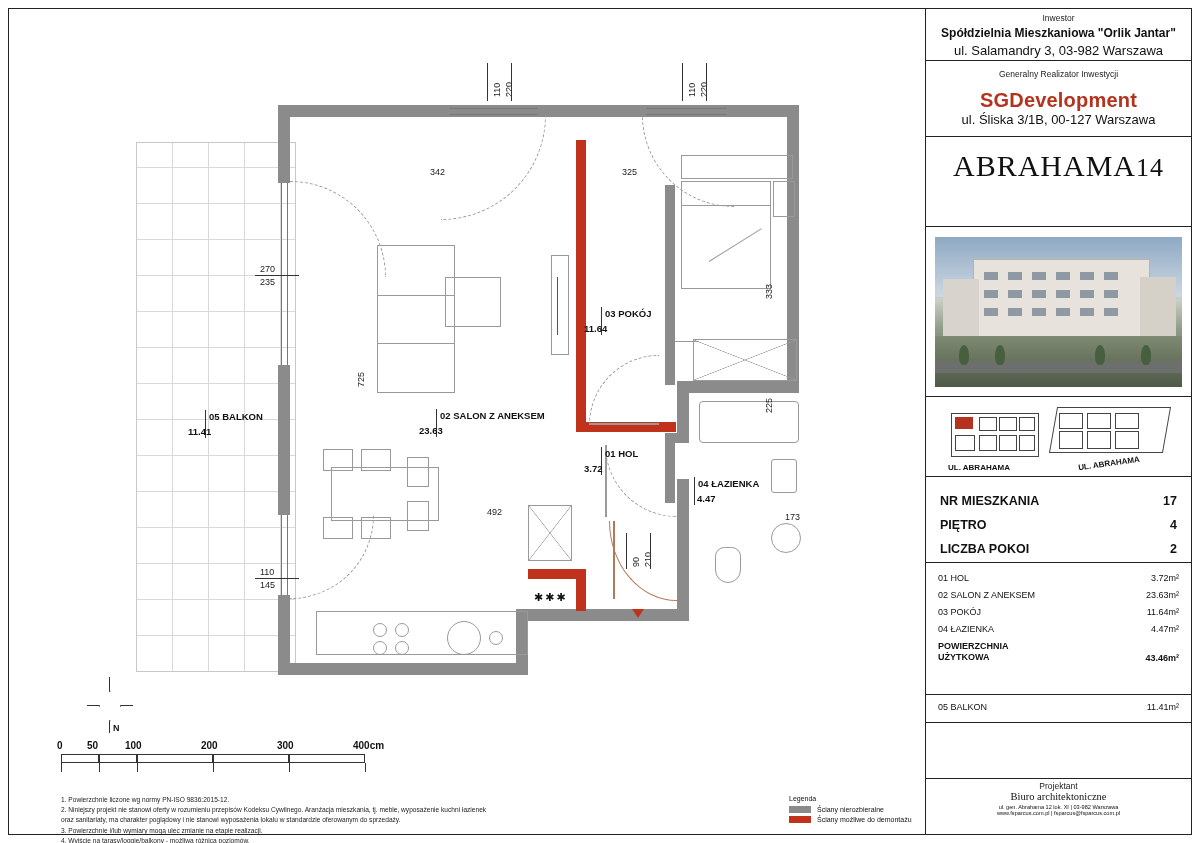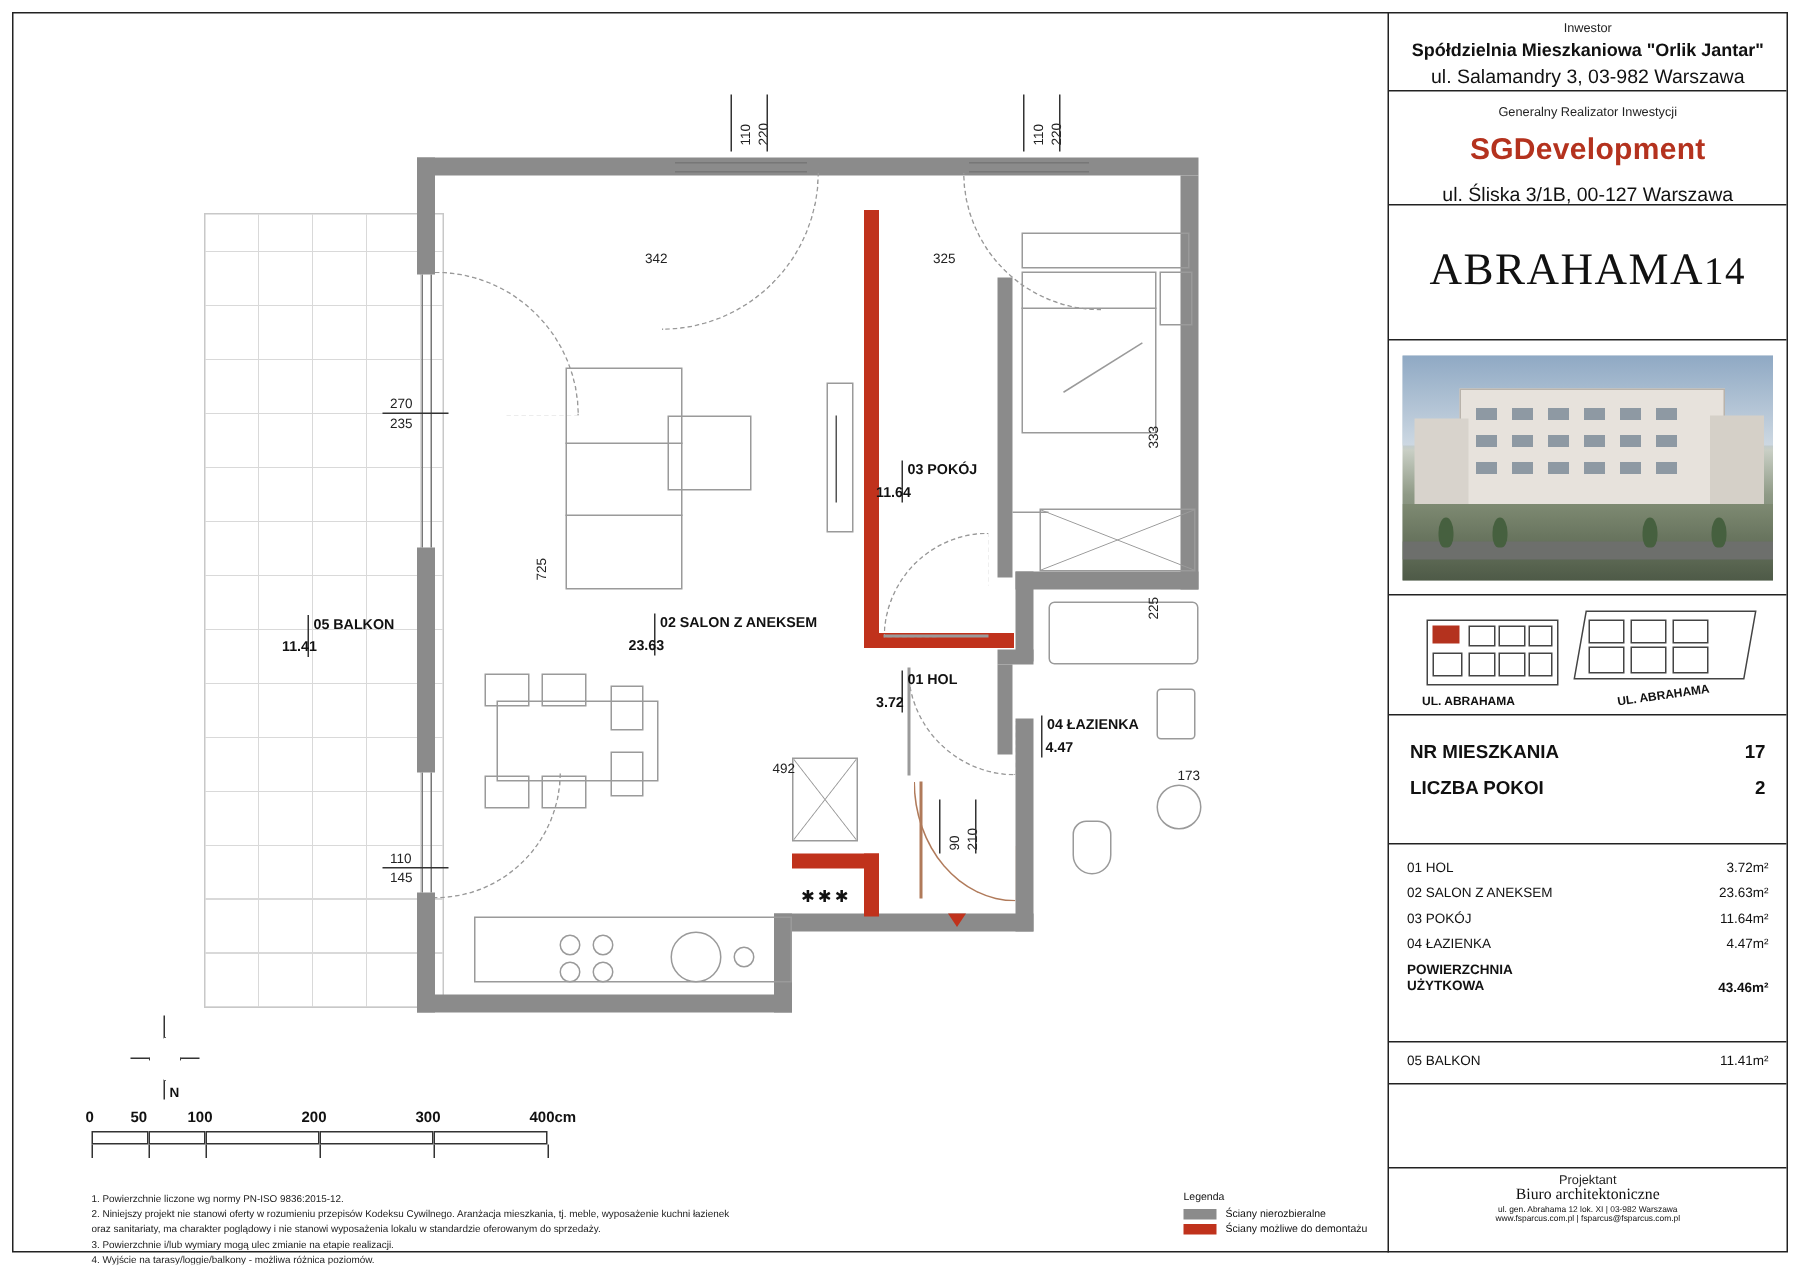--- a/index.html
+++ b/index.html
@@ -191,21 +191,21 @@
     <div class="dim" style="left:613px;top:158px;">325</div>
 
     <div class="dim" style="left:251px;top:255px;">270</div>
     <div class="dim" style="left:251px;top:268px;">235</div>
     <div class="dimline" style="left:246px;top:266px;width:44px;height:1px;"></div>
     <div class="dim" style="left:251px;top:558px;">110</div>
     <div class="dim" style="left:251px;top:571px;">145</div>
     <div class="dimline" style="left:246px;top:569px;width:44px;height:1px;"></div>
 
     <div class="dimv" style="left:347px;top:378px;">725</div>
-    <div class="dim" style="left:478px;top:498px;margin-left:28px;">492</div>
+    <div class="dim" style="left:478px;top:498px;">492</div>
     <div class="dimv" style="left:755px;top:290px;">333</div>
     <div class="dimv" style="left:755px;top:404px;">225</div>
     <div class="dim" style="left:776px;top:503px;text-align:center;">173</div>
 
     <div class="dimv" style="left:622px;top:558px;">90</div>
     <div class="dimv" style="left:634px;top:558px;">210</div>
     <div class="dimline" style="left:617px;top:524px;width:1px;height:36px;"></div>
     <div class="dimline" style="left:641px;top:524px;width:1px;height:36px;"></div>
 
     <div class="vbar" style="left:592px;top:298px;height:28px;"></div>
@@ -295,25 +295,25 @@
 
     <div class="prow" style="top:0;height:52px;padding-top:4px;">
       <div class="ptxt t-inwestor">Inwestor</div>
       <div class="ptxt" style="font-size:12px;font-weight:bold;margin-top:3px;">Spółdzielnia Mieszkaniowa "Orlik Jantar"</div>
       <div class="ptxt t-sm" style="margin-top:3px;">ul. Salamandry 3, 03-982 Warszawa</div>
     </div>
 
     <div class="prow" style="top:52px;height:76px;padding-top:8px;">
       <div class="ptxt t-inwestor">Generalny Realizator Inwestycji</div>
       <div class="ptxt sg" style="margin-top:10px;">SGDevelopment</div>
-      <div class="ptxt t-sm" style="margin-top:10px;">ul. Śliska 3/1B, 00-127 Warszawa</div>
+      <div class="ptxt t-sm" style="margin-top:0;">ul. Śliska 3/1B, 00-127 Warszawa</div>
     </div>
 
     <div class="prow" style="top:128px;height:90px;">
-      <div class="ptxt abrahama" style="margin-top:26px;">
+      <div class="ptxt abrahama" style="margin-top:12px;">
         <span class="big">ABRAHAMA</span><span class="num">14</span>
       </div>
     </div>
 
     <div class="prow" style="top:218px;height:170px;">
       <div class="render" style="top:10px;">
         <div class="sky"></div>
         <div class="bld">
           <div class="win" style="left:10px;top:12px;width:14px;height:8px;"></div>
           <div class="win" style="left:34px;top:12px;width:14px;height:8px;"></div>
@@ -368,20 +368,24 @@
       <div class="kmlabel" style="left:152px;top:62px;transform:rotate(-8deg);">UL. ABRAHAMA</div>
     </div>
 
     <div class="prow" style="top:468px;height:86px;">
       <div class="meta" style="top:12px;">
         <div class="metarow" style="padding:5px 0;">
           <span>NR MIESZKANIA</span>
           <span>17</span>
         </div>
         <div class="metarow" style="padding:5px 0;">
+          <span>PIĘTRO</span>
+          <span>4</span>
+        </div>
+        <div class="metarow" style="padding:5px 0;">
           <span>LICZBA POKOI</span>
           <span>2</span>
         </div>
       </div>
     </div>
 
     <div class="prow" style="top:554px;height:132px;">
       <div class="arealist" style="top:6px;">
         <div class="arearow">
           <span>

